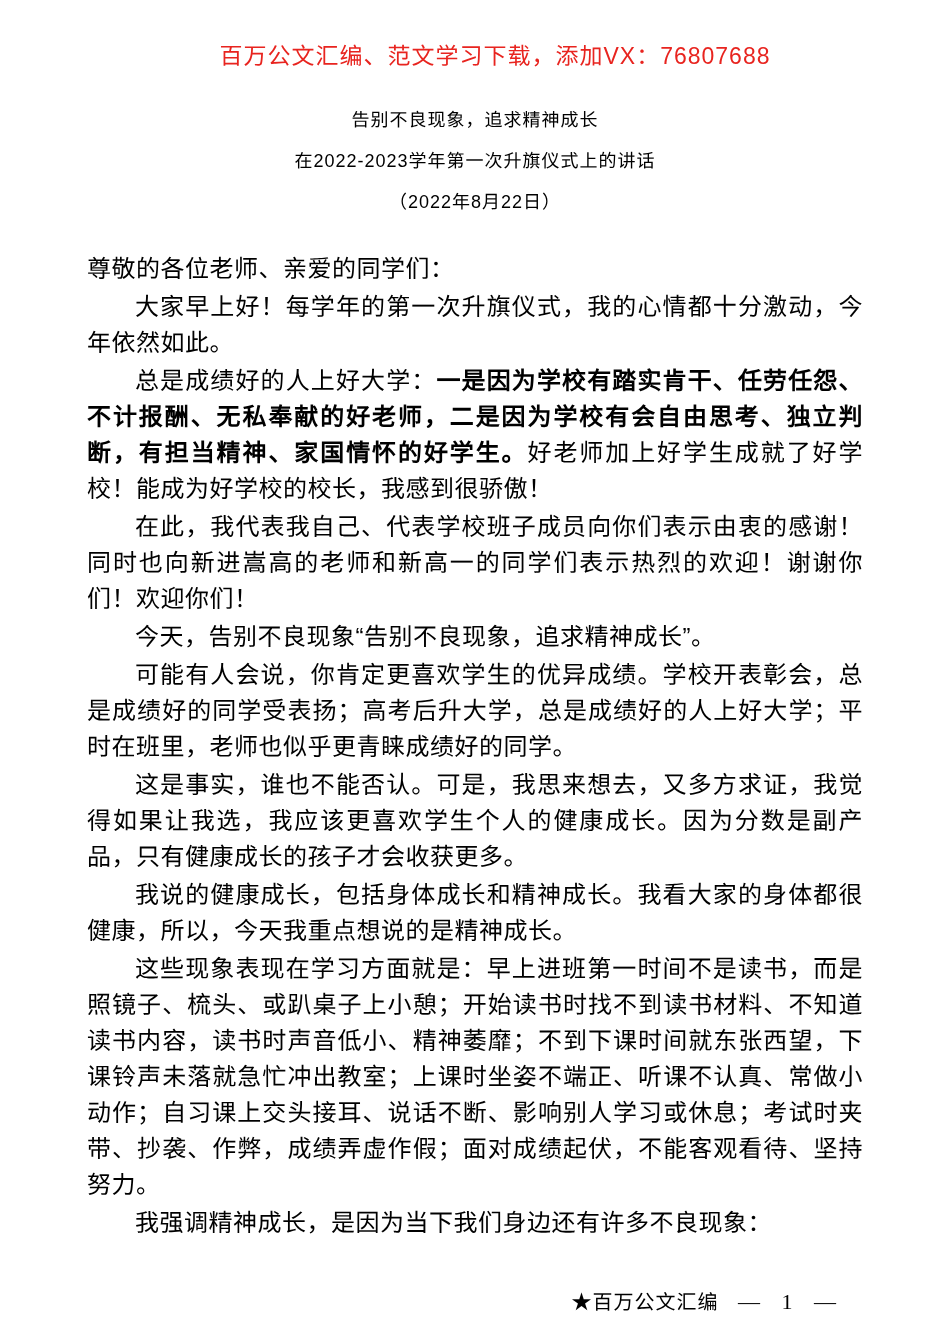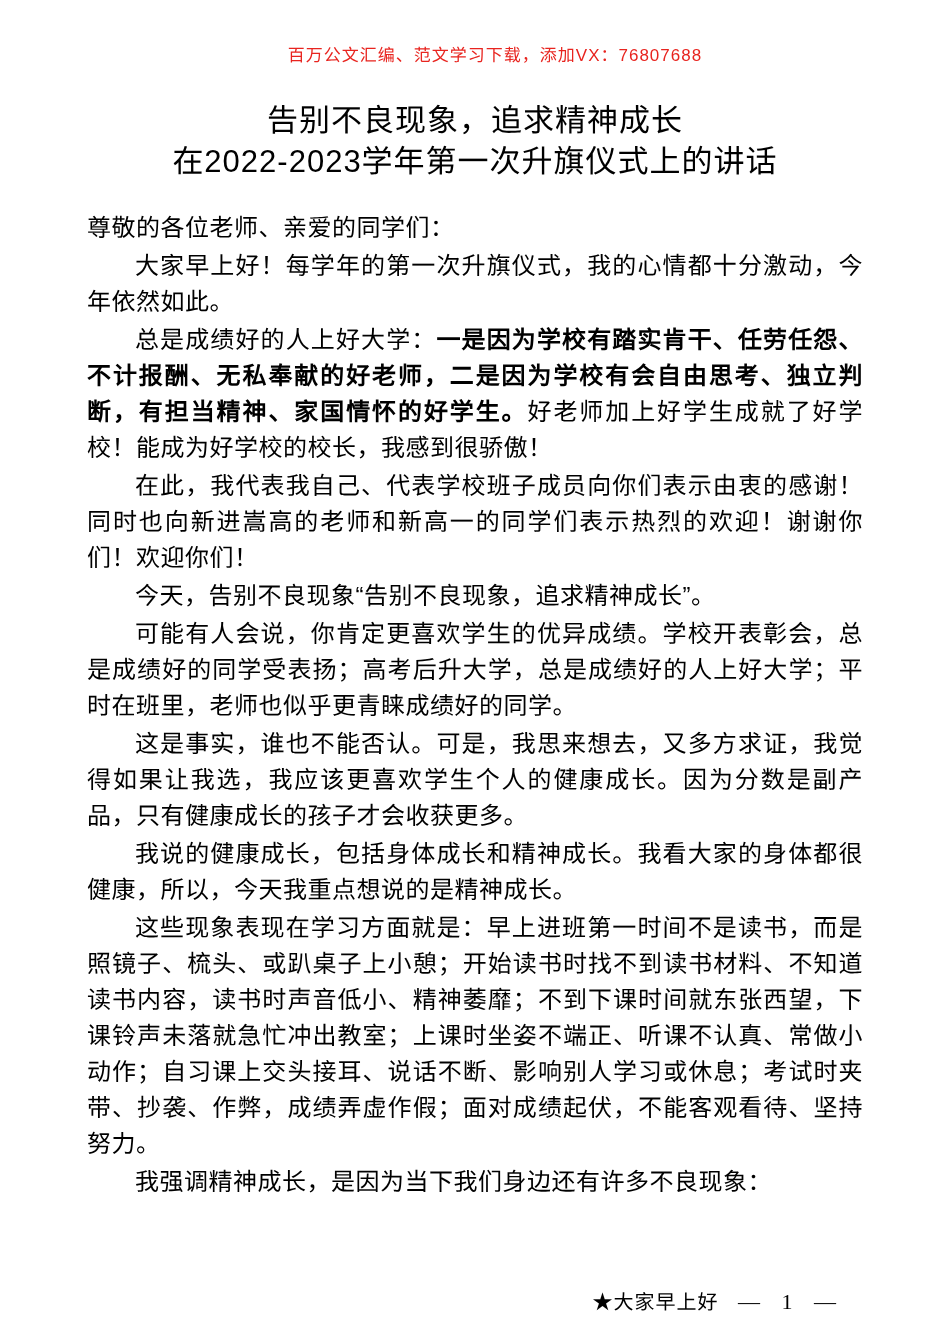--- a/index.html
+++ b/index.html
@@ -14,31 +14,31 @@
     height: 1344px;
     background: #ffffff;
     overflow: hidden;
     color: #000000;
   }
   .header-notice {
     padding-top: 42px;
     height: 28px;
     line-height: 28px;
     text-align: center;
-    font-size: 17px;
+    font-size: 23px;
     letter-spacing: 1px;
     font-weight: 500;
     padding-left: 40px;
   }
   .title-block {
     margin-top: 30px;
     text-align: center;
   }
   .title-line {
-    font-size: 31px;
+    font-size: 18px;
     line-height: 41px;
     font-weight: 500;
     letter-spacing: 1px;
   }
   .doc-body {
     margin: 28px 85px 0 85px;
     width: 780px;
     font-size: 24px;
     line-height: 36px;
     text-align: justify;
@@ -77,33 +77,34 @@
 </head>
 <body>
 
 <div class="page">
 
   <div class="header-notice" style="color: rgb(232, 36, 31);">百万公文汇编、范文学习下载，添加VX：76807688</div>
 
   <div class="title-block">
     <div class="title-line">告别不良现象，追求精神成长</div>
     <div class="title-line">在2022-2023学年第一次升旗仪式上的讲话</div>
+    <div class="title-line">（2022年8月22日）</div>
   </div>
 
   <div class="doc-body">
       <p><span>尊敬的各位老师、亲爱的同学们：</span></p>
       <p class="indent"><span>大家早上好！每学年的第一次升旗仪式，我的心情都十分激动，今年依然如此。</span></p>
       <p class="indent"><span>总是成绩好的人上好大学：</span><span class="bold">一是因为学校有踏实肯干、任劳任怨、不计报酬、无私奉献的好老师，二是因为学校有会自由思考、独立判断，有担当精神、家国情怀的好学生。</span><span>好老师加上好学生成就了好学校！能成为好学校的校长，我感到很骄傲！</span></p>
       <p class="indent"><span>在此，我代表我自己、代表学校班子成员向你们表示由衷的感谢！同时也向新进嵩高的老师和新高一的同学们表示热烈的欢迎！谢谢你们！欢迎你们！</span></p>
       <p class="indent"><span>今天，告别不良现象“告别不良现象，追求精神成长”。</span></p>
       <p class="indent"><span>可能有人会说，你肯定更喜欢学生的优异成绩。学校开表彰会，总是成绩好的同学受表扬；高考后升大学，总是成绩好的人上好大学；平时在班里，老师也似乎更青睐成绩好的同学。</span></p>
       <p class="indent"><span>这是事实，谁也不能否认。可是，我思来想去，又多方求证，我觉得如果让我选，我应该更喜欢学生个人的健康成长。因为分数是副产品，只有健康成长的孩子才会收获更多。</span></p>
       <p class="indent"><span>我说的健康成长，包括身体成长和精神成长。我看大家的身体都很健康，所以，今天我重点想说的是精神成长。</span></p>
       <p class="indent"><span>这些现象表现在学习方面就是：早上进班第一时间不是读书，而是照镜子、梳头、或趴桌子上小憩；开始读书时找不到读书材料、不知道读书内容，读书时声音低小、精神萎靡；不到下课时间就东张西望，下课铃声未落就急忙冲出教室；上课时坐姿不端正、听课不认真、常做小动作；自习课上交头接耳、说话不断、影响别人学习或休息；考试时夹带、抄袭、作弊，成绩弄虚作假；面对成绩起伏，不能客观看待、坚持努力。</span></p>
       <p class="indent"><span>我强调精神成长，是因为当下我们身边还有许多不良现象：</span></p>
     </div>
 
   <div class="page-footer">
-    <span class="footer-source">★大家早上好</span>
+    <span class="footer-source">★百万公文汇编</span>
     <span class="page-number">— 1 —</span>
   </div>
 
 </div>
 
 </body></html>

